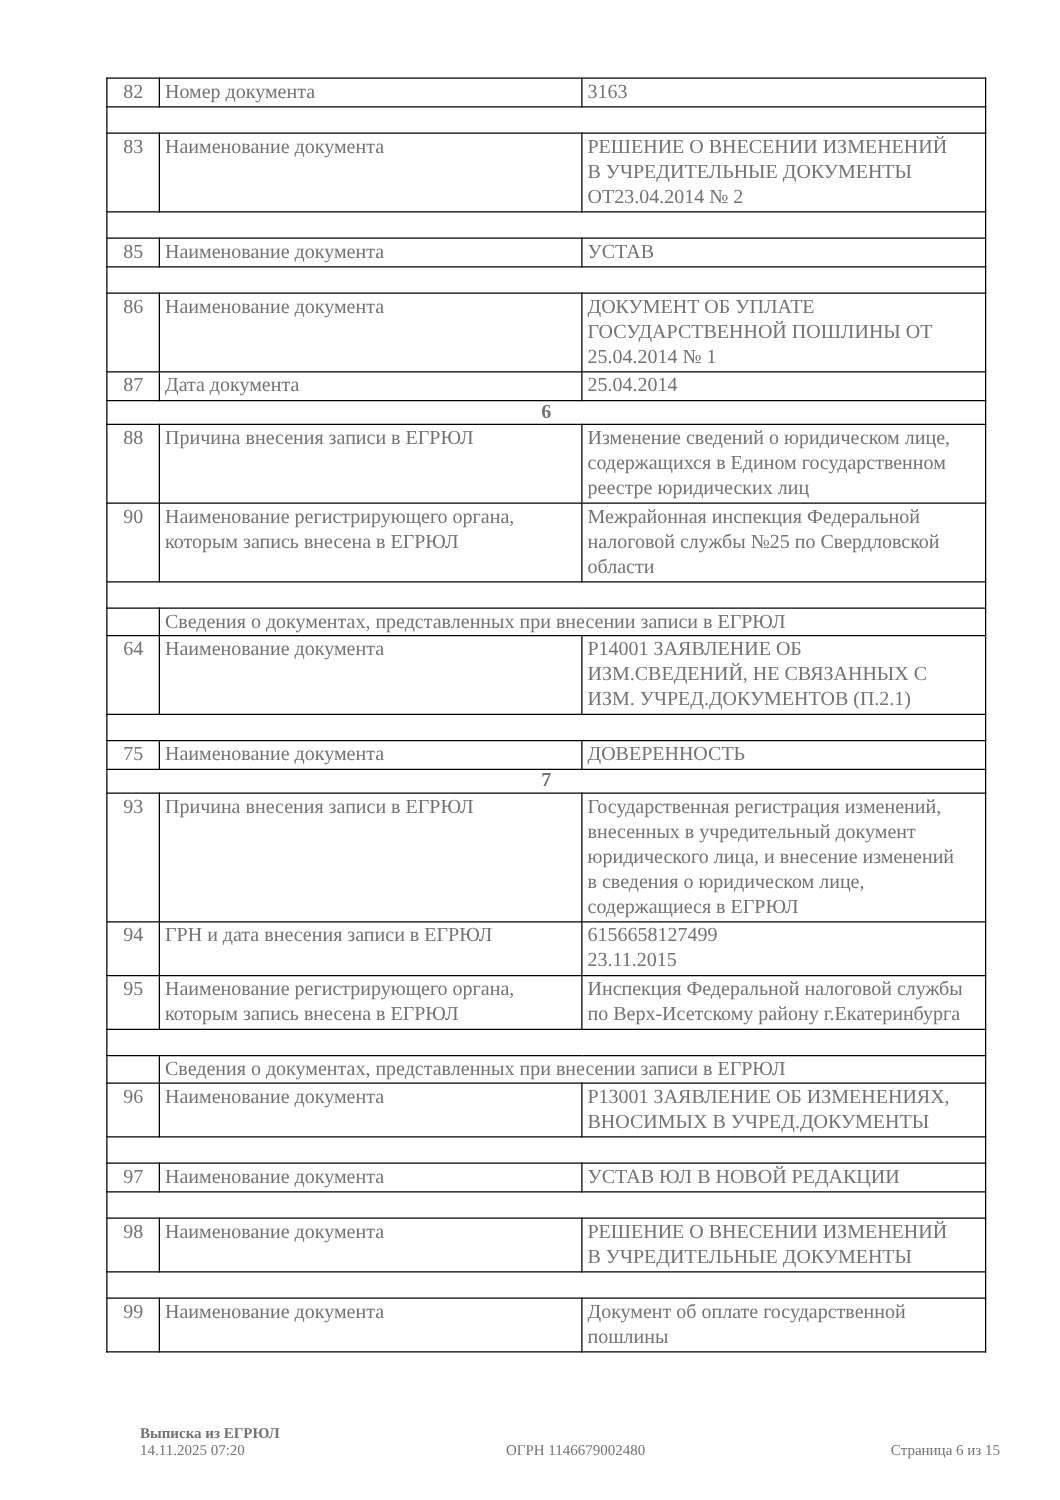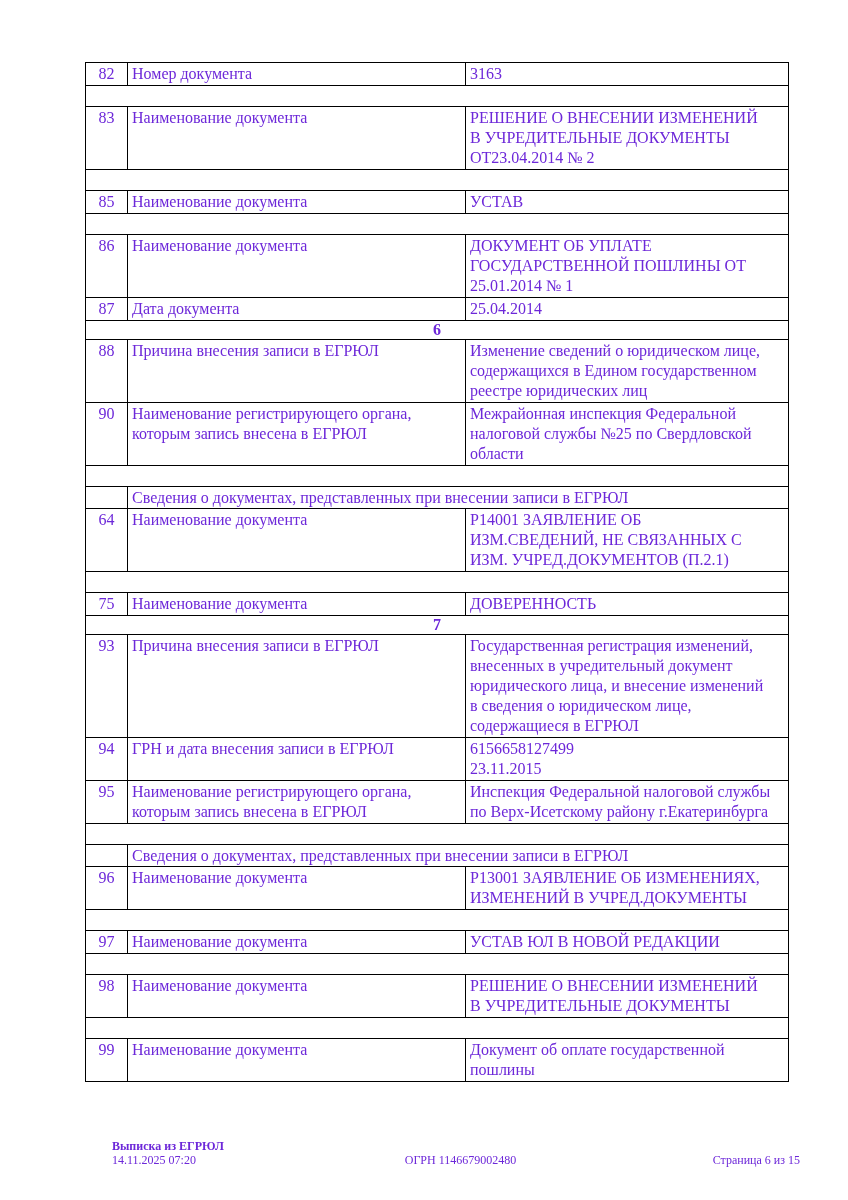--- a/index.html
+++ b/index.html
@@ -6,21 +6,21 @@
     margin: 0;
     padding: 0;
     background: #ffffff;
   }
   .sheet {
     position: relative;
     width: 848px;
     height: 1200px;
     background: #ffffff;
     font-family: "Liberation Serif", "DejaVu Serif", serif;
-    color: #6d28d9;
+    color: #737373;
     overflow: hidden;
   }
   table.doc {
     position: absolute;
     left: 85px;
     top: 62px;
     width: 703px;
     border-collapse: collapse;
     table-layout: fixed;
   }
@@ -120,21 +120,21 @@
           <td class="value">УСТАВ</td>
         </tr>
         <tr class="empty">
           <td colspan="3"></td>
         </tr>
         <tr class="data">
           <td class="num">86</td>
           <td class="label">Наименование документа</td>
           <td class="value">ДОКУМЕНТ ОБ УПЛАТЕ
 ГОСУДАРСТВЕННОЙ ПОШЛИНЫ ОТ
-25.01.2014 № 1</td>
+25.04.2014 № 1</td>
         </tr>
         <tr class="data">
           <td class="num">87</td>
           <td class="label">Дата документа</td>
           <td class="value">25.04.2014</td>
         </tr>
         <tr class="section">
           <td colspan="3">6</td>
         </tr>
         <tr class="data">
@@ -203,21 +203,21 @@
           <td colspan="3"></td>
         </tr>
         <tr class="subheader">
           <td class="num"></td>
           <td colspan="2">Сведения о документах, представленных при внесении записи в ЕГРЮЛ</td>
         </tr>
         <tr class="data">
           <td class="num">96</td>
           <td class="label">Наименование документа</td>
           <td class="value">Р13001 ЗАЯВЛЕНИЕ ОБ ИЗМЕНЕНИЯХ,
-ИЗМЕНЕНИЙ В УЧРЕД.ДОКУМЕНТЫ</td>
+ВНОСИМЫХ В УЧРЕД.ДОКУМЕНТЫ</td>
         </tr>
         <tr class="empty">
           <td colspan="3"></td>
         </tr>
         <tr class="data">
           <td class="num">97</td>
           <td class="label">Наименование документа</td>
           <td class="value">УСТАВ ЮЛ В НОВОЙ РЕДАКЦИИ</td>
         </tr>
         <tr class="empty">

